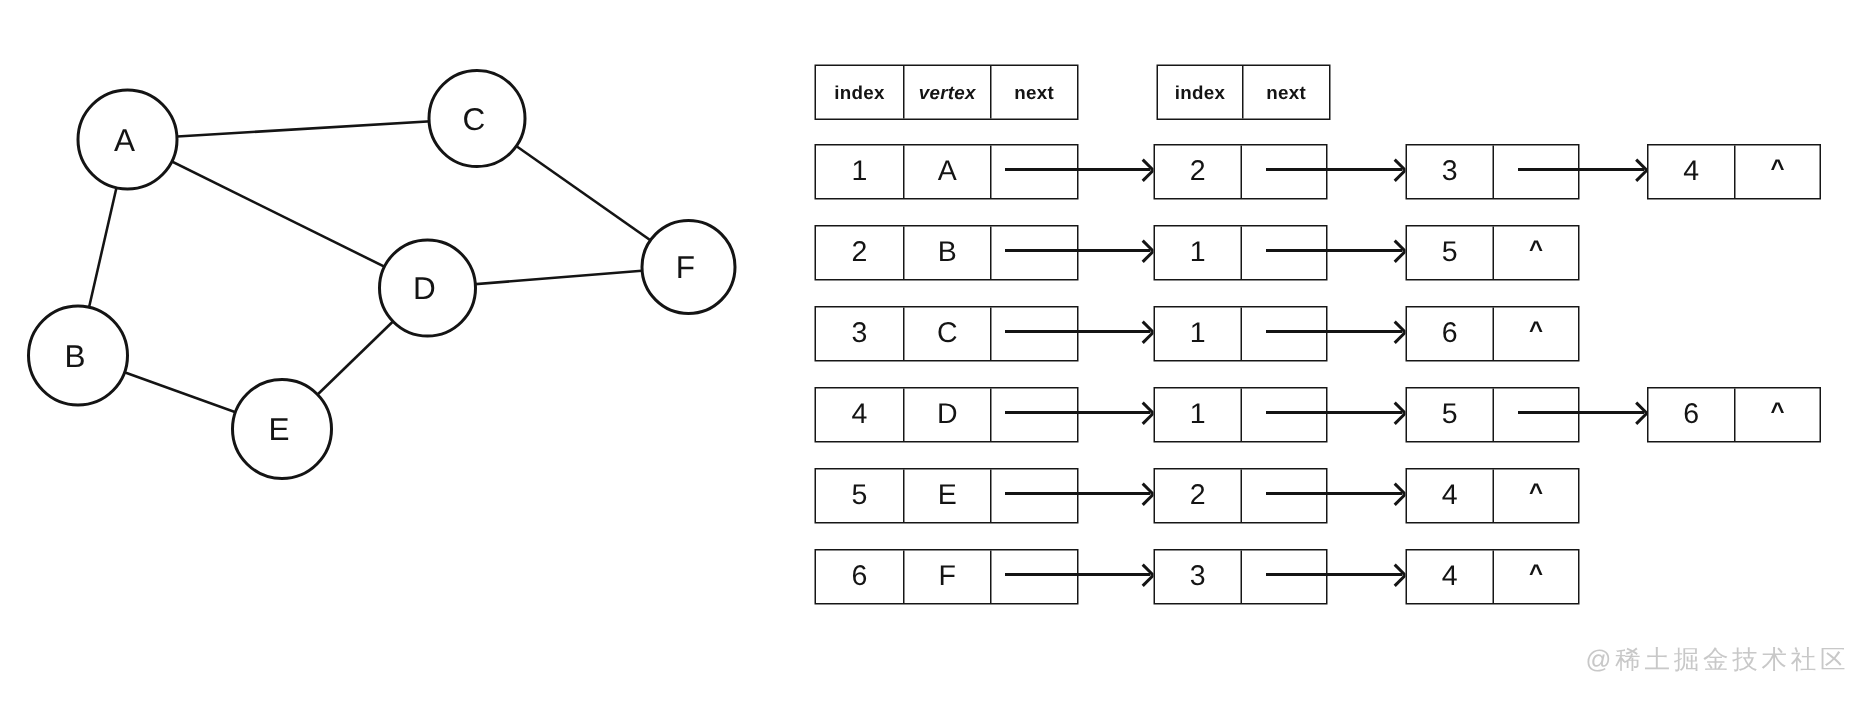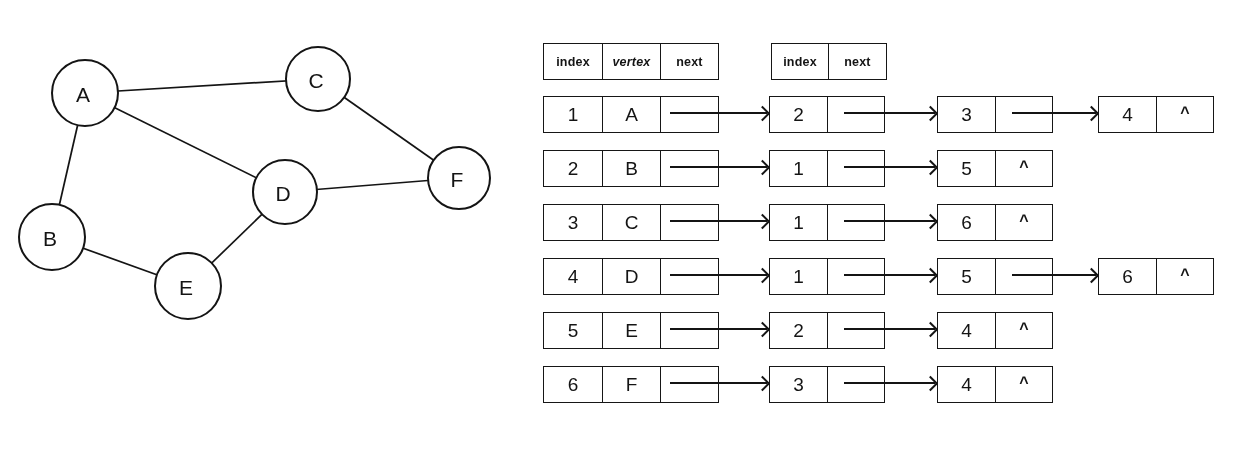--- a/index.html
+++ b/index.html
@@ -153,13 +153,16 @@
         <div class="bcell" style="width: 57px;">3</div>
         <div class="bcell bl" style="width: 57px;"></div>
       </div>
       <div class="arrow" style="left: 844px; top: 382px; width: 91px;"></div>
       <div class="box" style="left: 937px; top: 366px;">
         <div class="bcell" style="width: 57px;">4</div>
         <div class="bcell bl caret" style="width: 57px;">^</div>
       </div>
     </div>
 
+  <div class="wm wm-juejin">
+    <span>@稀土掘金技术社区</span>
+  </div>
 </div>
 
 </body></html>

